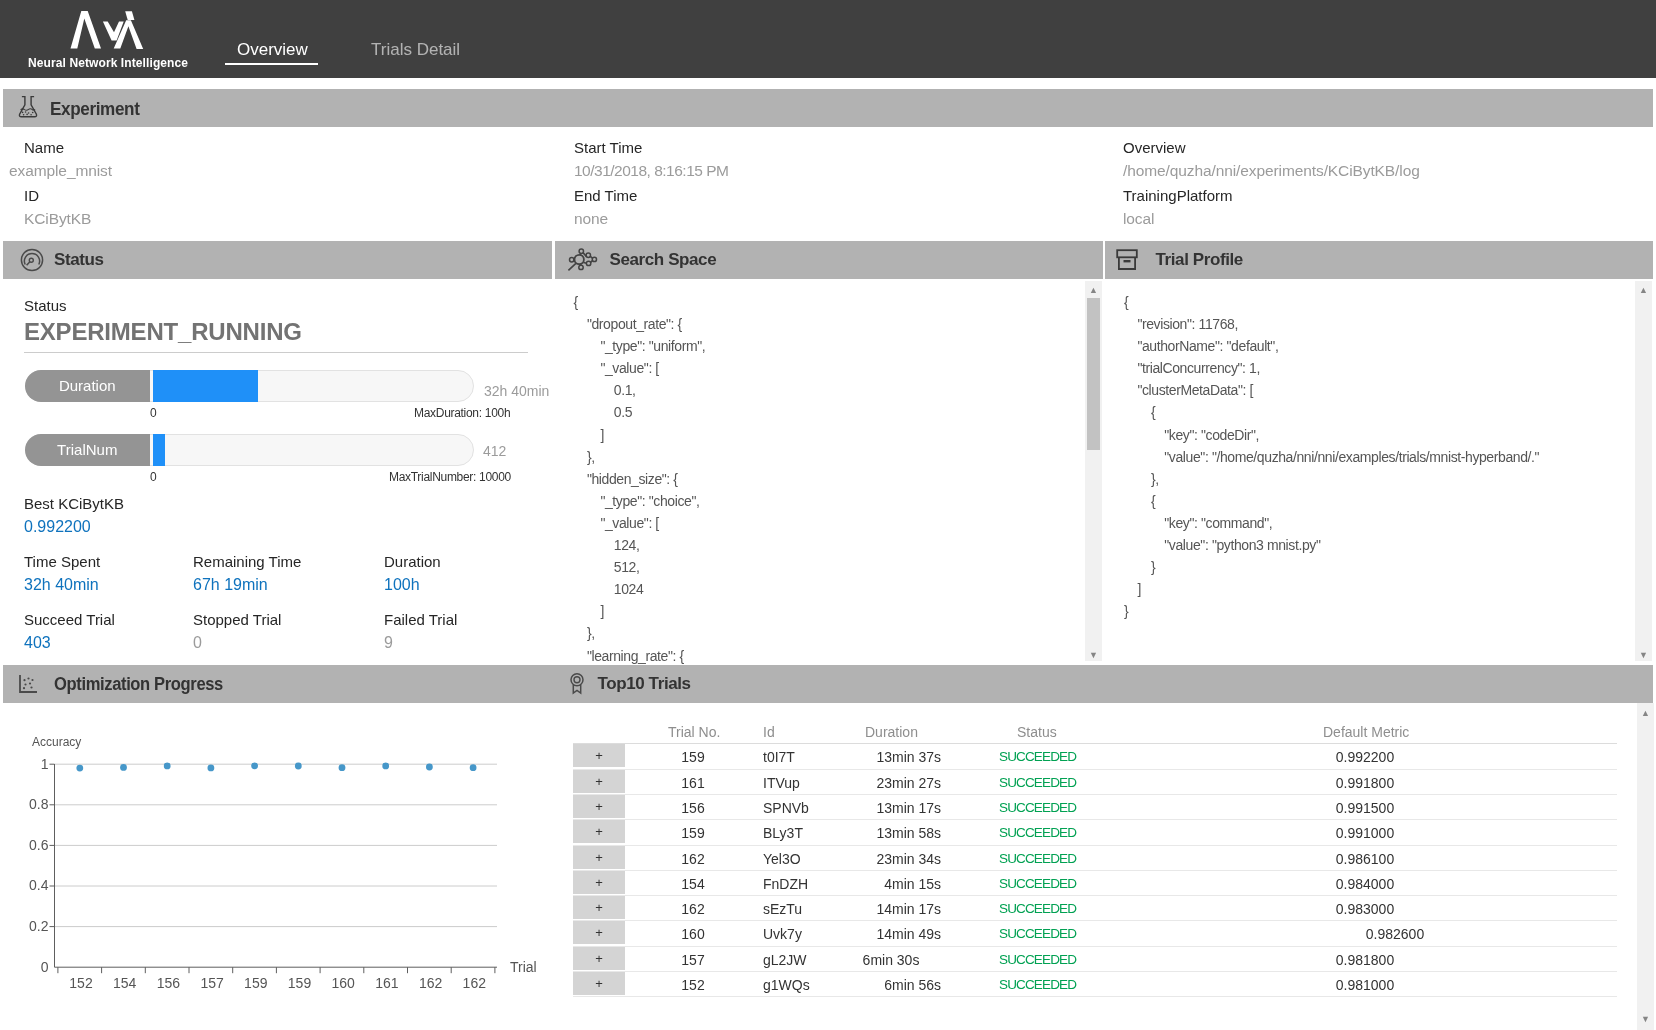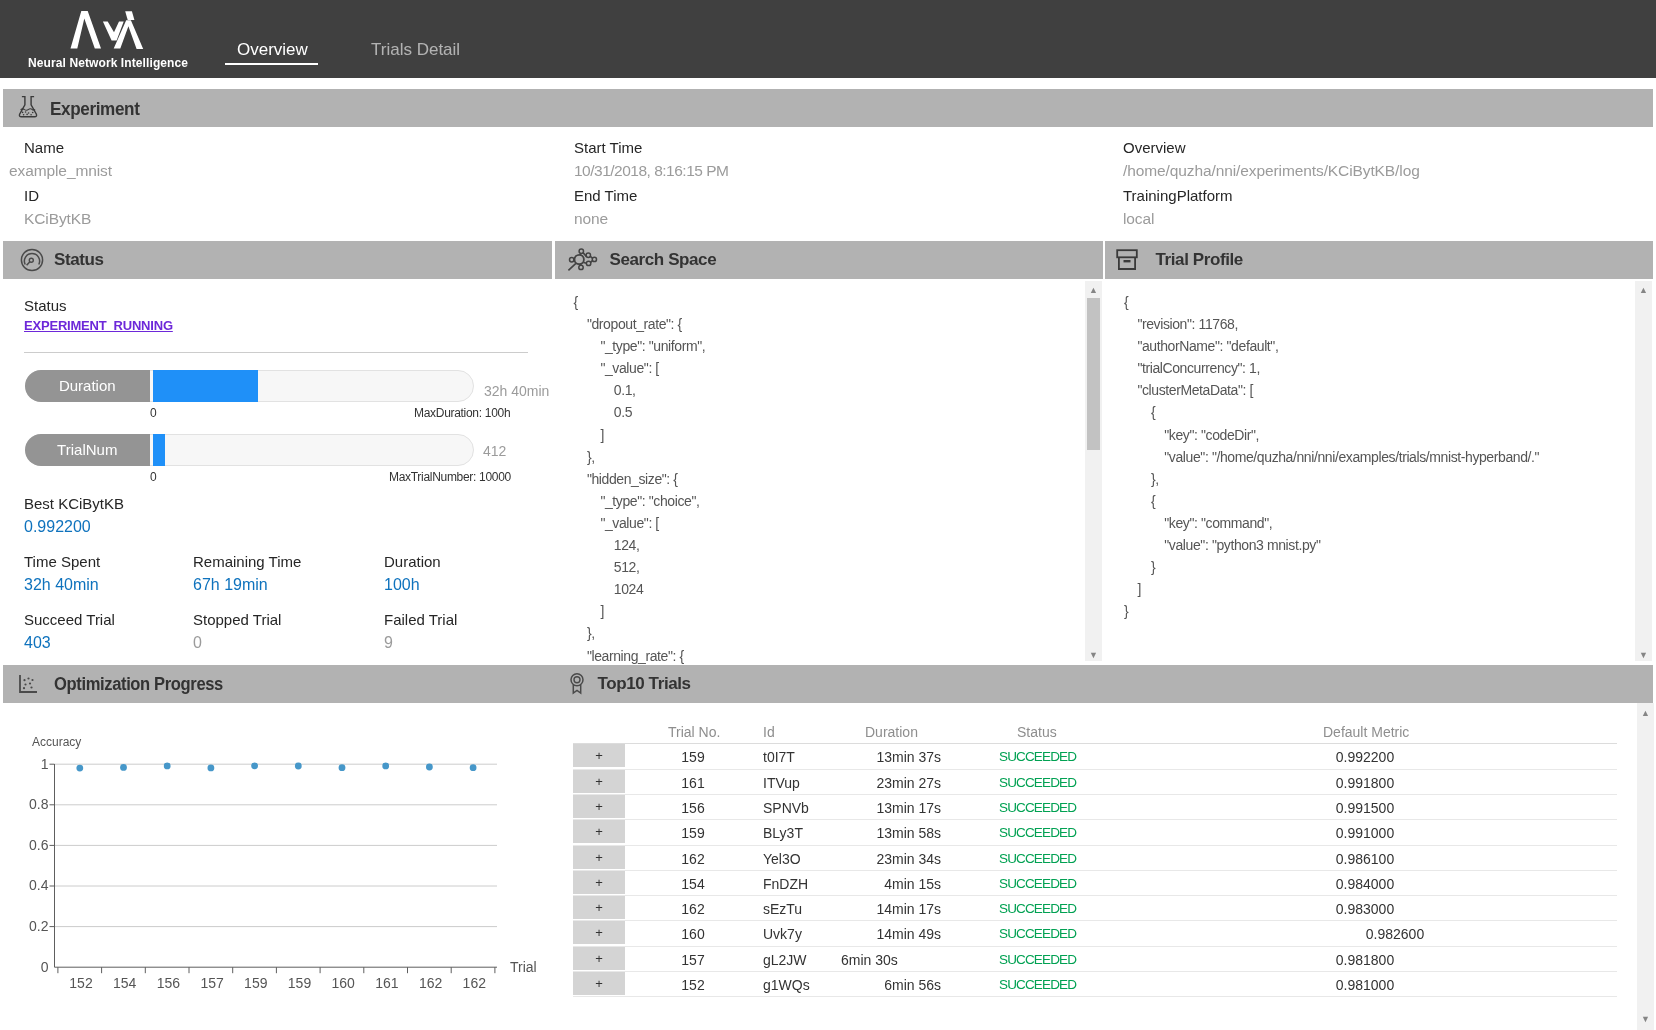--- a/index.html
+++ b/index.html
@@ -20,21 +20,21 @@
 .bar { position:absolute; background:#b2b2b2; height:37.5px; }
 .bar .btxt { position:absolute; left:51px; top:9px; font-size:17px; font-weight:bold; letter-spacing:-0.4px; color:#333; transform-origin:left top; }
 .bar svg { position:absolute; left:17px; top:7px; }
 
 
 .lbl { position:absolute; font-size:15px; color:#262626; }
 .val { position:absolute; font-size:15.5px; color:#9b9b9b; letter-spacing:-0.1px; }
 .bval { position:absolute; font-size:16px; color:#0e72bd; }
 
 
-#exprun { position:absolute; left:24px; top:318px; font-size:13px; font-weight:bold; color:#6d28d9; letter-spacing:-0.2px;text-decoration:underline; }
+#exprun { position:absolute; left:24px; top:318px; font-size:24px; font-weight:bold; color:#737373; letter-spacing:-0.2px; }
 #hr1 { position:absolute; left:24px; top:352px; width:504px; height:1px; background:#ccc; }
 .pbar { position:absolute; left:25px; width:449px; height:32px; background:#f7f7f7; border:1px solid #e2e2e2; border-radius:16px; }
 .pbar .plabel { position:absolute; left:-1px; top:-1px; width:124.5px; height:32px; background:#949494; border-radius:16px 0 0 16px; color:#fff; font-size:15px; font-weight:400; text-align:center; line-height:31px; }
 .pbar .pfill { position:absolute; left:126.8px; top:-1px; height:32px; background:#1f90f8; }
 .ptext { position:absolute; font-size:14px; color:#9b9b9b; }
 .paxis { position:absolute; font-size:12px; color:#333; letter-spacing:-0.3px; }
 
 
 .json { position:absolute; font-size:14px; color:#555; line-height:22.1px; letter-spacing:-0.4px; white-space:pre; }
 .json div { height:22.1px; }
@@ -332,21 +332,21 @@
   <div class="plus" style="top:921.4px;">+</div>
   <div class="td" style="left:653px; top:926.4px; width:80px; text-align:center;">160</div>
   <div class="td" style="left:763px; top:926.4px;">Uvk7y</div>
   <div class="td" style="left:841px; top:926.4px; width:100px; text-align:right;">14min 49s</div>
   <div class="tg" style="left:999px; top:926.4px;">SUCCEEDED</div>
   <div class="td" style="left:1295px; top:926.4px; width:200px; text-align:center;">0.982600</div>
   <div class="rowline" style="top:945.7px;"></div>
   <div class="plus" style="top:946.7px;">+</div>
   <div class="td" style="left:653px; top:951.7px; width:80px; text-align:center;">157</div>
   <div class="td" style="left:763px; top:951.7px;">gL2JW</div>
-  <div class="td" style="left:841px; top:951.7px; width:100px; text-align:left;">6min 30s</div>
+  <div class="td" style="left:841px; top:951.7px; width:100px; text-align:center;">6min 30s</div>
   <div class="tg" style="left:999px; top:951.7px;">SUCCEEDED</div>
   <div class="td" style="left:1265px; top:951.7px; width:200px; text-align:center;">0.981800</div>
   <div class="rowline" style="top:971.0px;"></div>
   <div class="plus" style="top:972.0px;">+</div>
   <div class="td" style="left:653px; top:977.0px; width:80px; text-align:center;">152</div>
   <div class="td" style="left:763px; top:977.0px;">g1WQs</div>
   <div class="td" style="left:841px; top:977.0px; width:100px; text-align:right;">6min 56s</div>
   <div class="tg" style="left:999px; top:977.0px;">SUCCEEDED</div>
   <div class="td" style="left:1265px; top:977.0px; width:200px; text-align:center;">0.981000</div>
   <div class="rowline" style="top:996.3px;"></div>

